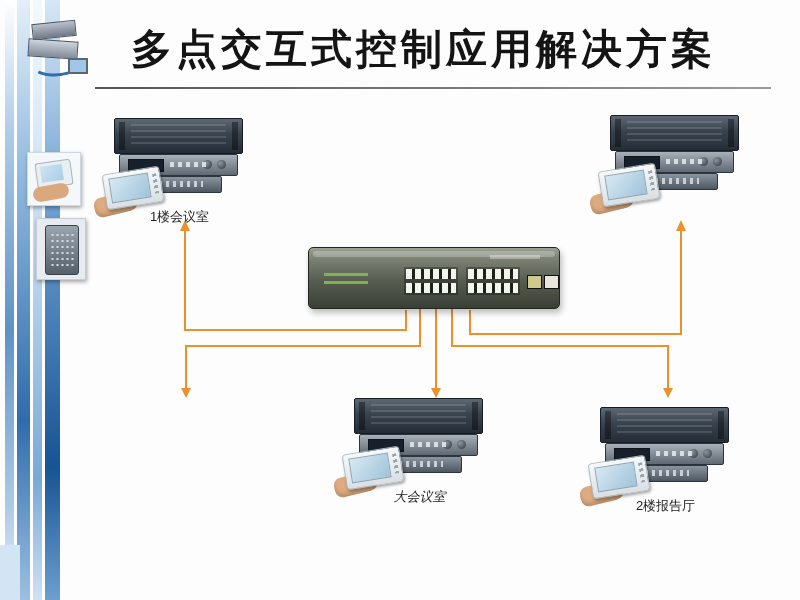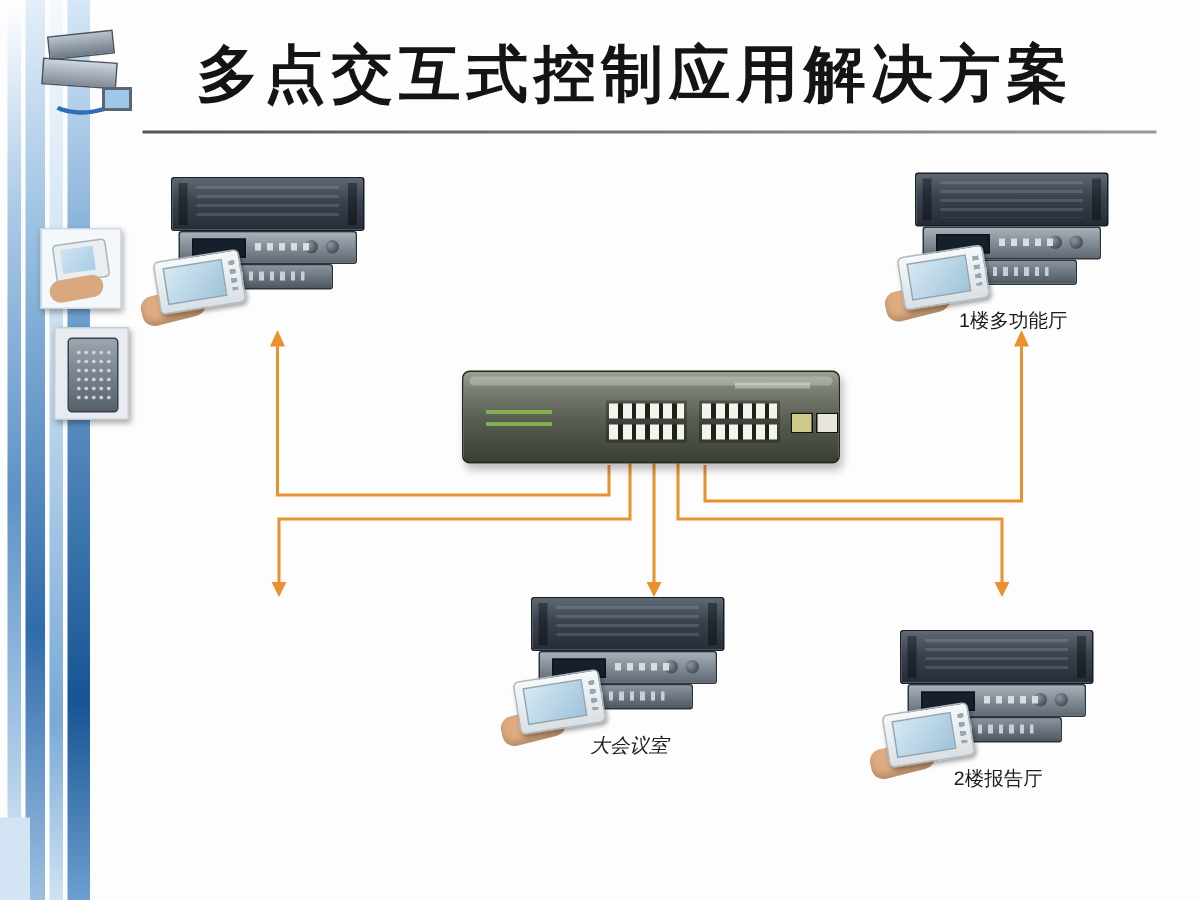--- a/index.html
+++ b/index.html
@@ -144,54 +144,54 @@
     <div class="rack-mid">
       <div class="disp"></div>
       <div class="knob k1"></div>
       <div class="knob k2"></div>
     </div>
     <div class="rack-low"></div>
     <div class="tablet">
         <div class="tscreen"></div>
       </div>
     <div class="hand"></div>
+    <div class="dev-label">1楼会议室</div>
   </div>
 
   <div class="device" style="left:608px; top:115px;">
     <div class="rack-top"></div>
     <div class="rack-mid">
       <div class="disp"></div>
       <div class="knob k1"></div>
       <div class="knob k2"></div>
     </div>
     <div class="rack-low"></div>
     <div class="tablet">
         <div class="tscreen"></div>
       </div>
     <div class="hand"></div>
-    <div class="dev-label">1楼多功能厅</div>
   </div>
 
 
   <div class="device" style="left:352px; top:398px;font-style:italic;">
     <div class="rack-top"></div>
     <div class="rack-mid">
       <div class="disp"></div>
       <div class="knob k1"></div>
       <div class="knob k2"></div>
     </div>
     <div class="rack-low"></div>
     <div class="tablet">
         <div class="tscreen"></div>
       </div>
     <div class="hand"></div>
     <div class="dev-label">大会议室</div>
   </div>
 
-  <div class="device" style="left:598px; top:420px;">
+  <div class="device" style="left:598px; top:407px;">
     <div class="rack-top"></div>
     <div class="rack-mid">
       <div class="disp"></div>
       <div class="knob k1"></div>
       <div class="knob k2"></div>
     </div>
     <div class="rack-low"></div>
     <div class="tablet">
         <div class="tscreen"></div>
       </div>

